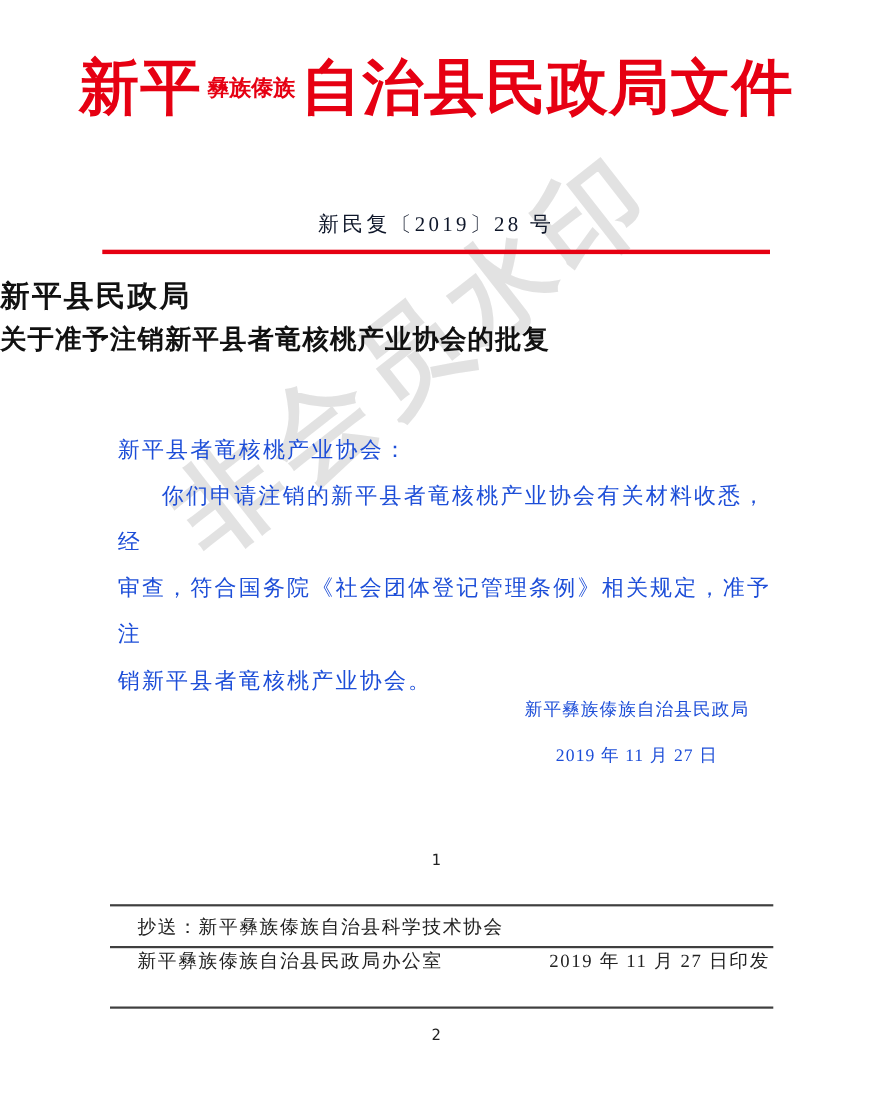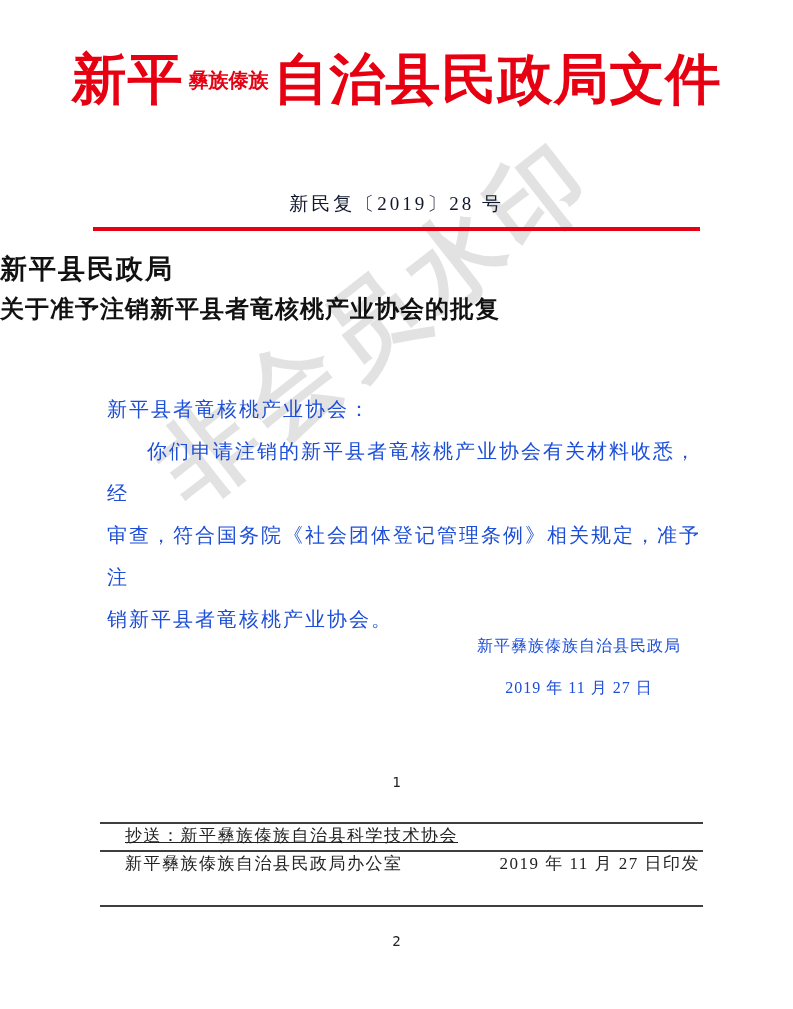--- a/index.html
+++ b/index.html
@@ -62,22 +62,22 @@
   }
   .pagenum-1 { top:774px; }
   .pagenum-2 { top:933px; }
   
   .footer-block {
     position:absolute; top:822px; left:100px; width:603px;
     border-top:2px solid var(--rule); border-bottom:2px solid var(--rule);
     font-size:17px; letter-spacing:1.5px; color:#222;
   }
   .cc-row {
-    height:28px; display:flex; 
-    padding-left:25px; border-bottom:2px solid var(--rule);text-decoration:underline;
+    height:38px; display:flex; align-items:center;
+    padding-left:25px; border-bottom:2px solid var(--rule);
   }
   .issuer-row {
     height:53px; display:flex; justify-content:space-between;
     padding-left:25px; padding-right:3px;
   }
 </style>
 </head>
 <body>
 
 <div class="page">

